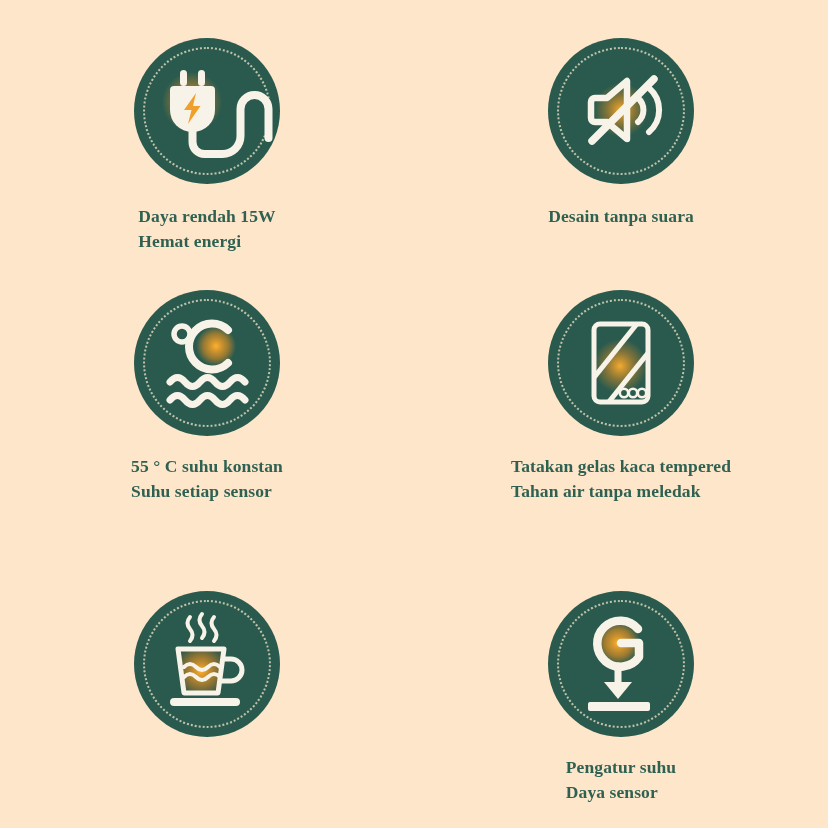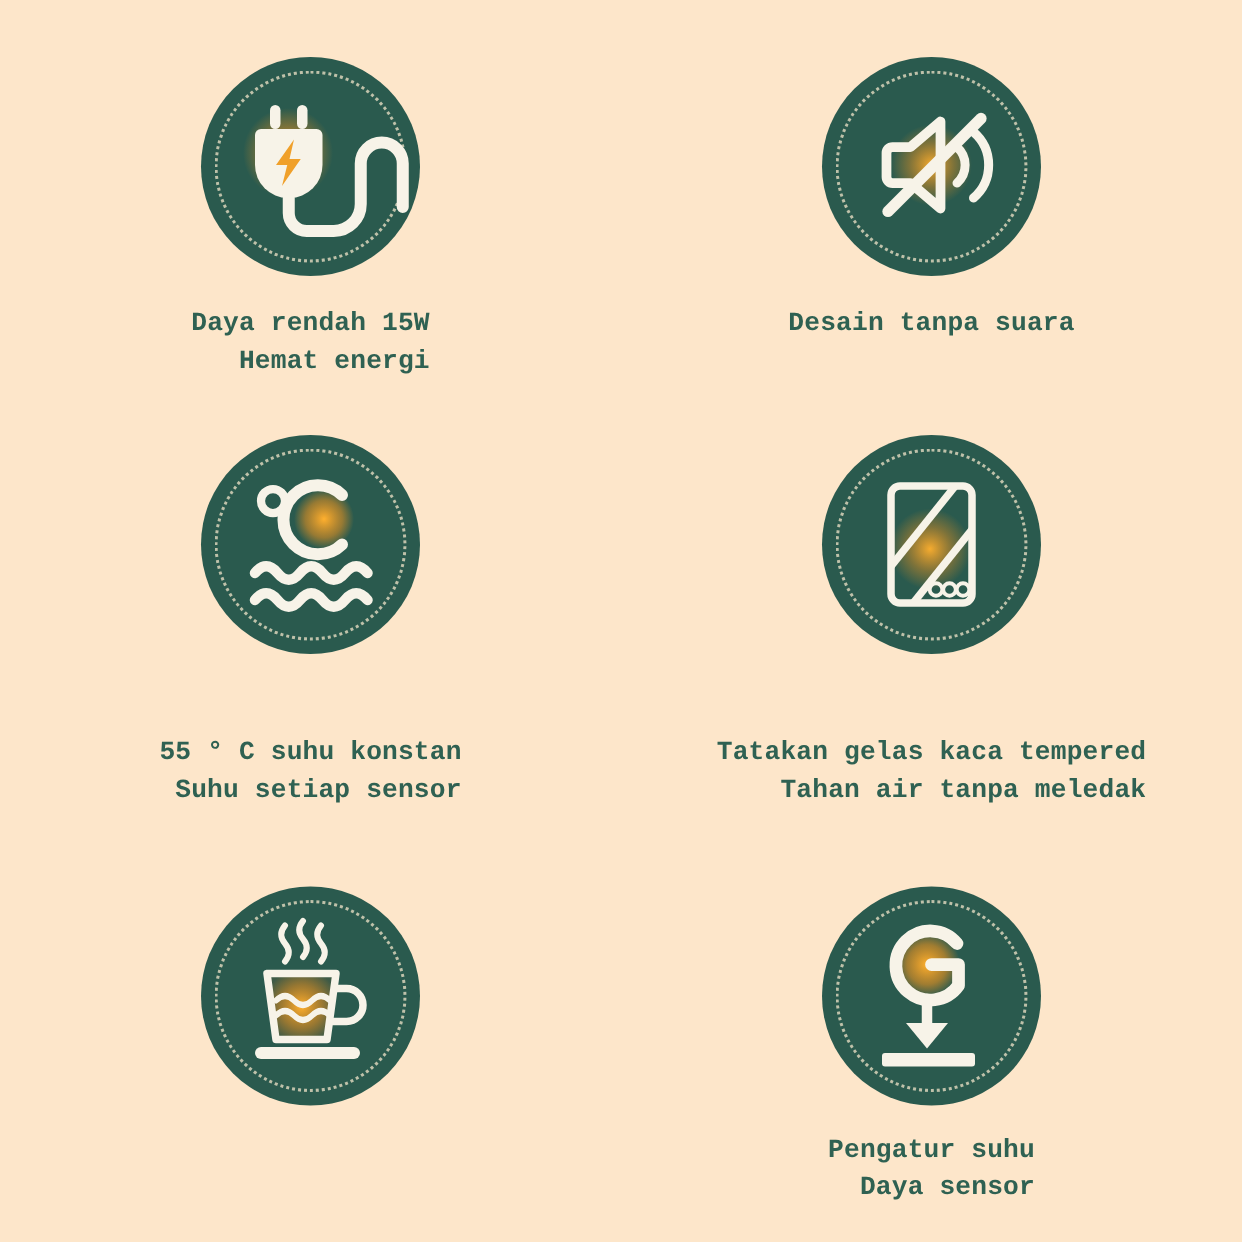--- a/index.html
+++ b/index.html
@@ -25,21 +25,21 @@
     justify-items: center;
   }
   .feature {
     display: flex;
     flex-direction: column;
     align-items: center;
     width: 100%;
     box-sizing: border-box;
   }
   .feature.r1 { padding-top: 38px; }
-  .feature.r2 { padding-top: 10px; gap: 36px; }
+  .feature.r2 { padding-top: 10px; }
   .feature.r3 { padding-top: 16px; }
 
   .badge {
     position: relative;
     width: 146px;
     height: 146px;
     border-radius: 50%;
     background: #2A5A4E;
     display: flex;
     align-items: center;
@@ -57,23 +57,23 @@
     opacity: .78;
     pointer-events: none;
   }
   .badge svg {
     position: relative;
     z-index: 2;
     display: block;
   }
   .caption {
     margin-top: 20px;
-    text-align: right;
+    text-align: left;
     color: #2F6152;
-    font-family: Liberation Mono, monospace;
+    font-family: Liberation Serif, serif;
     font-weight: bold;
     font-size: 17.5px;
     line-height: 1.42;
     letter-spacing: .1px;
   }
   .caption .line { display: block; white-space: nowrap; }
 
   
   .feature.r2 .caption { margin-top: 18px; }
   .feature.r3 .caption { margin-top: 18px; }

